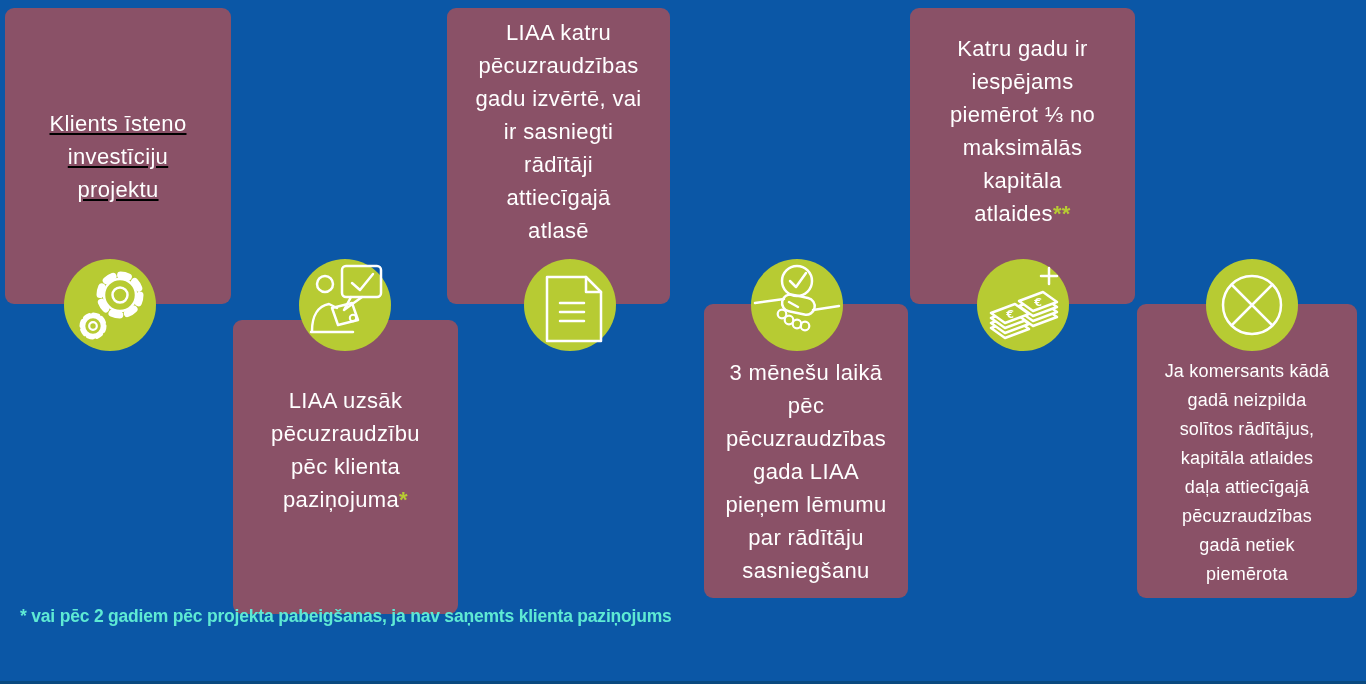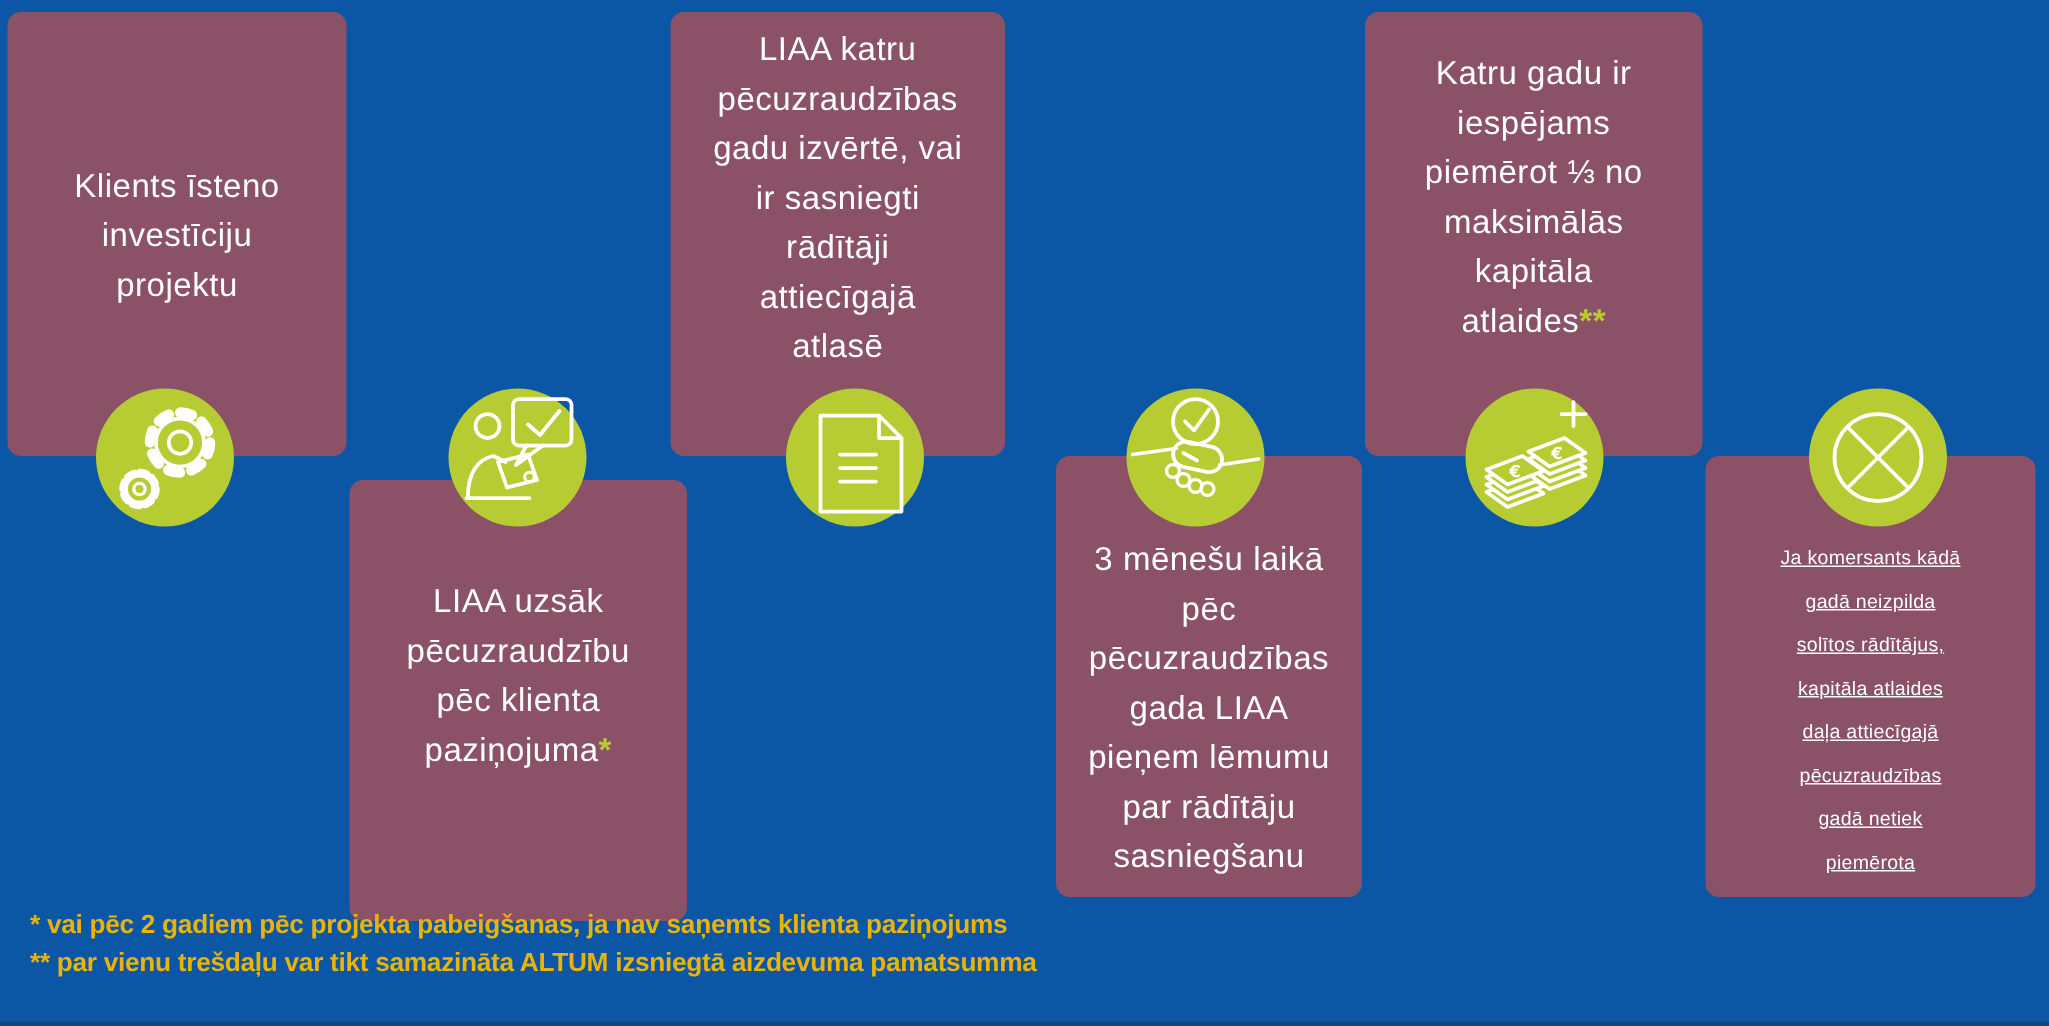--- a/index.html
+++ b/index.html
@@ -13,41 +13,41 @@
     box-sizing:border-box;display:flex;flex-direction:column;align-items:center;
   }
   .card-text{
     margin:0;color:#ffffff;text-align:center;
     font-size:22px;line-height:33px;letter-spacing:.35px;font-weight:400;
     padding:0 4px;width:100%;box-sizing:border-box;
   }
   .card-text .label{white-space:pre-line;}
   .mark{color:#b7cb33;font-weight:700;}
   
-  .c1{left:5px;   top:8px;   width:226px;height:296px;justify-content:center;}
+  .c1{left:5px;   top:8px;   width:226px;height:296px;justify-content:center;text-decoration:underline;}
   .c2{left:233px; top:320px; width:225px;height:294px;padding-top:64px;}
   .c3{left:447px; top:8px;   width:223px;height:296px;padding-top:8px;}
   .c4{left:684px; top:304px; width:204px;height:294px;padding-top:52px;margin-left:20px;}
   .c5{left:910px; top:8px;   width:225px;height:296px;padding-top:24px;}
   .c6{left:1137px;top:304px; width:220px;height:294px;padding-top:53px;}
-  .c6 .card-text{font-size:13px;line-height:29px;letter-spacing:.2px;text-decoration:underline;}
+  .c6 .card-text{font-size:18px;line-height:29px;letter-spacing:.2px;}
   
   .badge{
     position:absolute;width:92px;height:92px;border-radius:50%;
     background:#b7cb33;top:259px;display:flex;align-items:center;justify-content:center;
   }
   .b1{left:64px;}.b2{left:299px;}.b3{left:524px;}.b4{left:751px;}.b5{left:977px;}.b6{left:1206px;}
   .badge svg{display:block;}
   .ic{stroke:#ffffff;stroke-width:2.5;fill:none;stroke-linecap:round;stroke-linejoin:round;}
   .ic-fill{fill:#b7cb33;}
   .euro{fill:#ffffff;stroke:none;font-size:11px;font-weight:700;font-family:"DejaVu Sans",sans-serif;}
   
   .footnotes{position:absolute;left:20px;top:604px;}
   .footnotes p{
-    margin:0;color:#eab308;font-weight:700;font-size:17.5px;line-height:25px;letter-spacing:-0.2px;
+    margin:0;color:#5eead4;font-weight:700;font-size:17.5px;line-height:25px;letter-spacing:-0.2px;
   }
   .bottom-edge{position:absolute;left:0;bottom:0;width:100%;height:3px;background:#0a4a80;}
 </style>
 </head>
 <body>
 
 <div class="stage">
 
   <div class="card c1">
     <p class="card-text"><span class="label">Klients īsteno
@@ -169,17 +169,16 @@
     <svg width="92" height="92" viewBox="0 0 92 92">
       <g class="ic">
         <circle cx="46" cy="46" r="29"></circle>
         <path d="M26,26 L66,66 M66,26 L26,66"></path>
       </g>
     </svg>
   </div>
 
   <div class="footnotes">
     <p>* vai pēc 2 gadiem pēc projekta pabeigšanas, ja nav saņemts klienta paziņojums</p>
-    <p>** par vienu trešdaļu var tikt samazināta ALTUM izsniegtā aizdevuma pamatsumma</p>
   </div>
 
   <div class="bottom-edge"></div>
 </div>
 
 </body></html>

